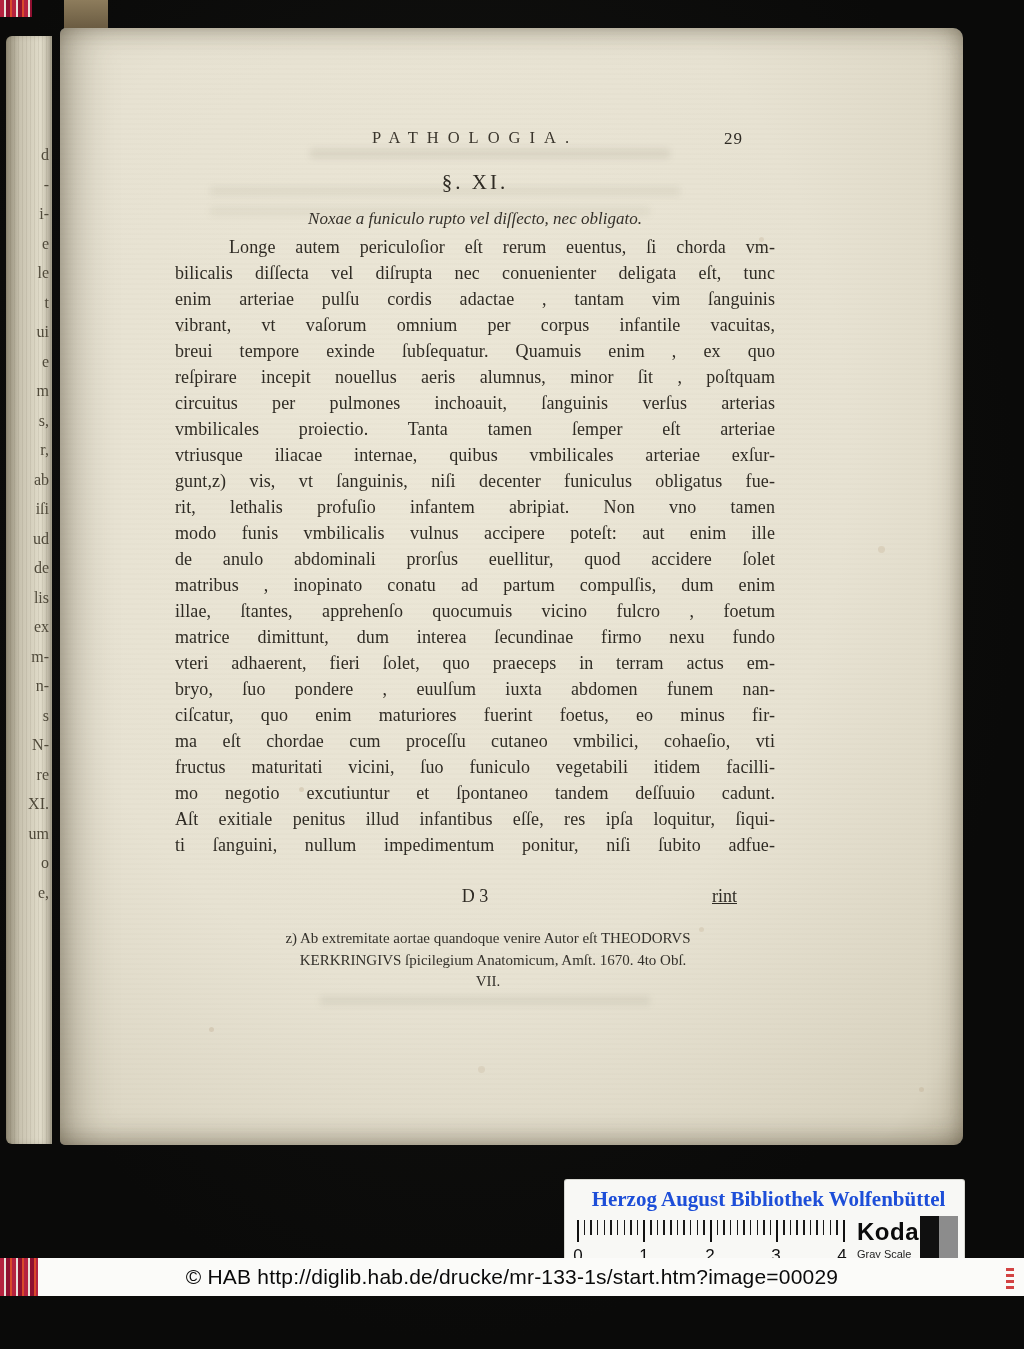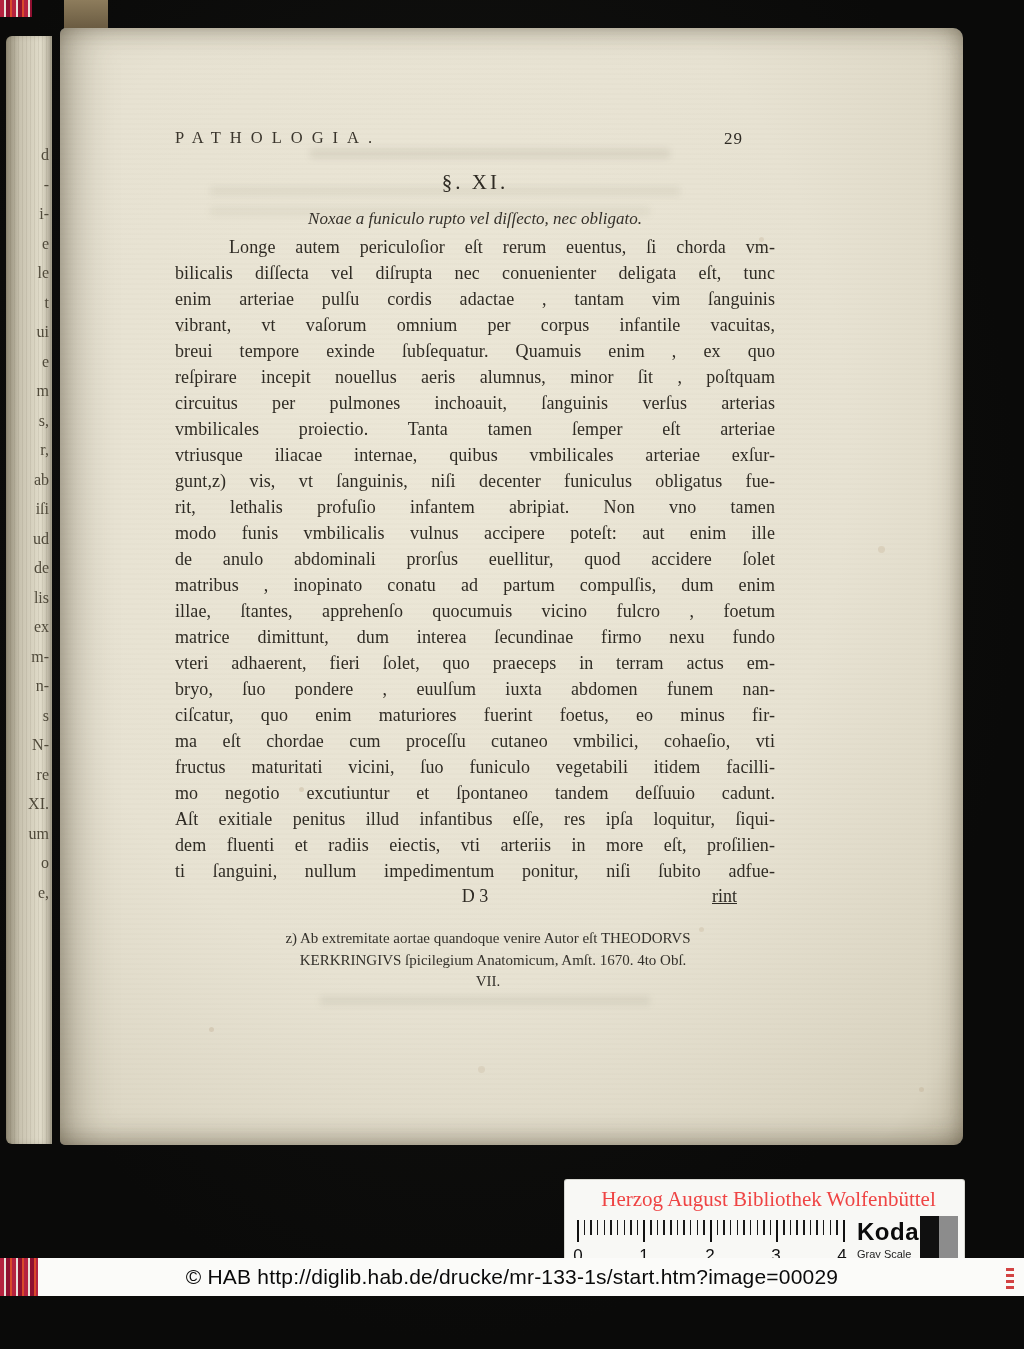--- a/index.html
+++ b/index.html
@@ -41,39 +41,39 @@
       820px 520px 0 2px rgba(150,110,60,.12),240px 760px 0 1px rgba(140,100,55,.15),
       640px 900px 0 1px rgba(150,110,60,.12),420px 1040px 0 2px rgba(150,110,60,.10),
       150px 1000px 0 1px rgba(140,100,55,.14),860px 1060px 0 1px rgba(150,110,60,.13);}
   .ghost{position:absolute;background:rgba(105,98,75,.10);filter:blur(3px);border-radius:3px;}
   .g1{left:250px;top:120px;width:360px;height:11px;}
   .g2{left:150px;top:158px;width:470px;height:10px;background:rgba(105,98,75,.07);}
   .g3{left:150px;top:178px;width:440px;height:10px;background:rgba(105,98,75,.06);}
   .g4{left:260px;top:968px;width:330px;height:9px;background:rgba(105,98,75,.09);}
 
   .content{position:absolute;left:115px;top:0;width:600px;height:100%;color:#2f2b24;}
-  .headrow{position:absolute;left:0;top:100px;width:100%;height:24px;}
+  .headrow{position:absolute;left:0;top:100px;width:100%;height:24px;text-align:center;}
   .runhead{font-size:16.5px;letter-spacing:9px;color:#3a352c;}
   .pagenum{position:absolute;right:32px;top:1px;font-size:17px;letter-spacing:1px;}
   .section{position:absolute;left:0;top:142px;width:100%;text-align:center;font-size:21px;letter-spacing:3px;}
   .subtitle{position:absolute;left:0;top:181px;width:100%;text-align:center;font-style:italic;font-size:17px;color:#34302a;}
   .body{position:absolute;left:0;top:206px;width:600px;font-size:18px;line-height:26px;}
   .bline{height:26px;overflow:hidden;text-align:justify;text-align-last:justify;white-space:nowrap;
          letter-spacing:.1px;word-spacing:1px;}
   .bline:first-child{text-indent:54px;}
   .sigrow{position:absolute;left:0;top:858px;width:600px;text-align:center;font-size:18px;}
   .catch{position:absolute;right:38px;top:0;font-size:18px;text-decoration:underline;}
   .footnote{position:absolute;left:30px;top:900px;width:566px;font-size:15px;line-height:21.5px;color:#33302a;text-align:center;}
   .fline:nth-child(2){margin-left:10px;}
 
   
   .label{position:absolute;left:565px;top:1180px;width:399px;height:108px;background:#f8f8f5;
     border-radius:2px;box-shadow:0 0 0 1px #d8d8d2;}
   .label-title{margin-top:7px;text-align:center;font-family:"Liberation Serif","DejaVu Serif",serif;
-    font-weight:normal;font-size:21px;color:#ef4444;margin-left:8px;}
+    font-weight:bold;font-size:21px;color:#1d4ed8;margin-left:8px;}
   .label-row{position:relative;height:70px;}
   .ruler{position:absolute;left:12px;top:8px;width:270px;height:56px;}
   .ticks-fine{position:absolute;left:0;top:0;width:266px;height:15px;
     background:repeating-linear-gradient(90deg,#1a1a1a 0 1.4px,transparent 1.4px 6.65px);}
   .ticks-major{position:absolute;left:0;top:0;width:268px;height:22px;
     background:repeating-linear-gradient(90deg,#111 0 2px,transparent 2px 66.5px);}
   .nums{position:absolute;left:-6px;top:26px;width:278px;display:flex;justify-content:space-between;
     font-family:"Liberation Sans","DejaVu Sans",sans-serif;font-size:17px;color:#111;}
   .num{width:14px;text-align:center;}
   .kodak{position:absolute;left:292px;top:6px;font-family:"Liberation Sans","DejaVu Sans",sans-serif;color:#0b0b0b;}
@@ -161,21 +161,20 @@
           <div class="bline">matribus , inopinato conatu ad partum compulſis, dum enim</div>
           <div class="bline">illae, ſtantes, apprehenſo quocumuis vicino fulcro , foetum</div>
           <div class="bline">matrice dimittunt, dum interea ſecundinae firmo nexu fundo</div>
           <div class="bline">vteri adhaerent, fieri ſolet, quo praeceps in terram actus em-</div>
           <div class="bline">bryo, ſuo pondere , euulſum iuxta abdomen funem nan-</div>
           <div class="bline">ciſcatur, quo enim maturiores fuerint foetus, eo minus fir-</div>
           <div class="bline">ma eſt chordae cum proceſſu cutaneo vmbilici, cohaeſio, vti</div>
           <div class="bline">fructus maturitati vicini, ſuo funiculo vegetabili itidem facilli-</div>
           <div class="bline">mo negotio excutiuntur et ſpontaneo tandem deſſuuio cadunt.</div>
           <div class="bline">Aſt exitiale penitus illud infantibus eſſe, res ipſa loquitur, ſiqui-</div>
-          <div class="bline">dem fluenti et radiis eiectis, vti arteriis in more eſt, proſilien-</div>
           <div class="bline">ti ſanguini, nullum impedimentum ponitur, niſi ſubito adfue-</div>
         </div>
       <div class="sigrow">
         <span class="sig">D 3</span>
         <span class="catch">rint</span>
       </div>
       <div class="footnote">
           <div class="fline">z) Ab extremitate aortae quandoque venire Autor eſt THEODORVS</div>
           <div class="fline">KERKRINGIVS ſpicilegium Anatomicum, Amſt. 1670. 4to Obſ.</div>
           <div class="fline">VII.</div>

